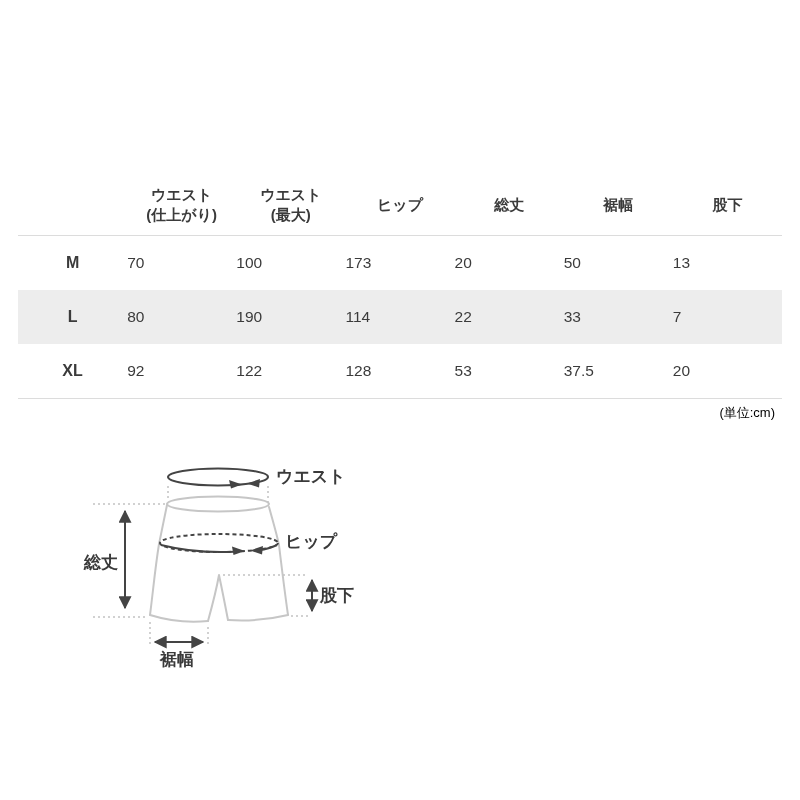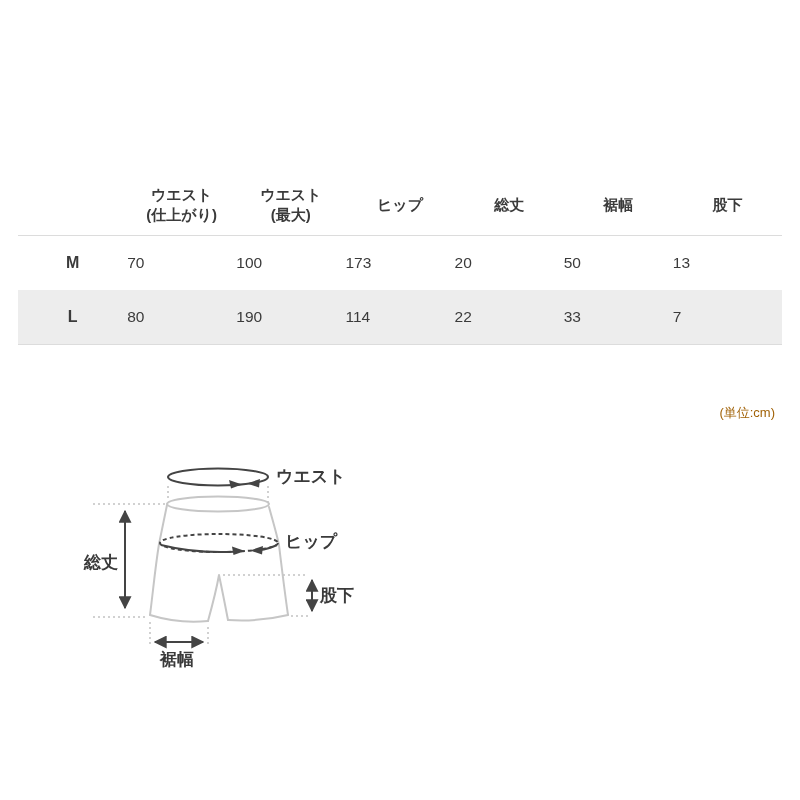--- a/index.html
+++ b/index.html
@@ -54,21 +54,21 @@
     font-weight: normal;
     vertical-align: middle;
     padding: 0;
   }
   table.size-table tbody tr.striped { background: #ededed; }
   .unit-note {
     position: absolute;
     top: 387px;
     right: 25px;
     font-size: 13px;
-    color: #a16207;
+    color: #000000;
   }
   svg.measure-diagram {
     position: absolute;
     left: 75px;
     top: 415px;
     width: 300px;
     height: 260px;
   }
   svg.measure-diagram text {
     font-family: "Liberation Sans", "DejaVu Sans", sans-serif;
@@ -120,20 +120,29 @@
       </tr>
       <tr class="striped">
         <th>L</th>
         <td>80</td>
         <td>190</td>
         <td>114</td>
         <td>22</td>
         <td>33</td>
         <td>7</td>
       </tr>
+      <tr>
+        <th>XL</th>
+        <td>92</td>
+        <td>122</td>
+        <td>128</td>
+        <td>53</td>
+        <td>37.5</td>
+        <td>20</td>
+      </tr>
     </tbody>
   </table>
 
   <div class="unit-note">(単位:cm)</div>
 
   <svg class="measure-diagram" viewBox="0 0 300 260">
     <defs>
       <marker id="mA" viewBox="0 0 10 10" refX="9" refY="5" markerWidth="6.5" markerHeight="6.5" orient="auto-start-reverse">
         <path d="M0 0 L10 5 L0 10 z" fill="#444444"></path>
       </marker>

